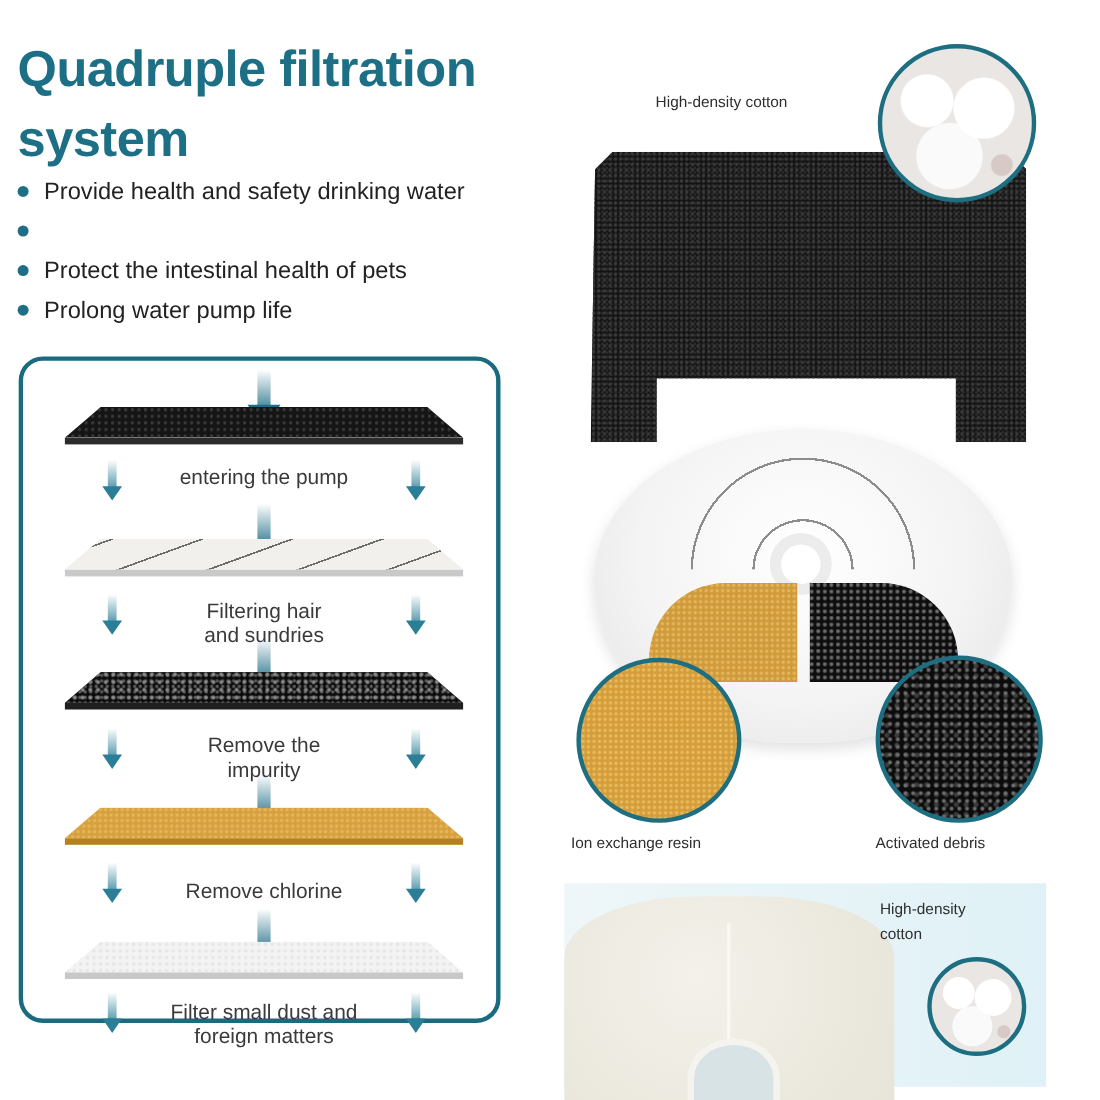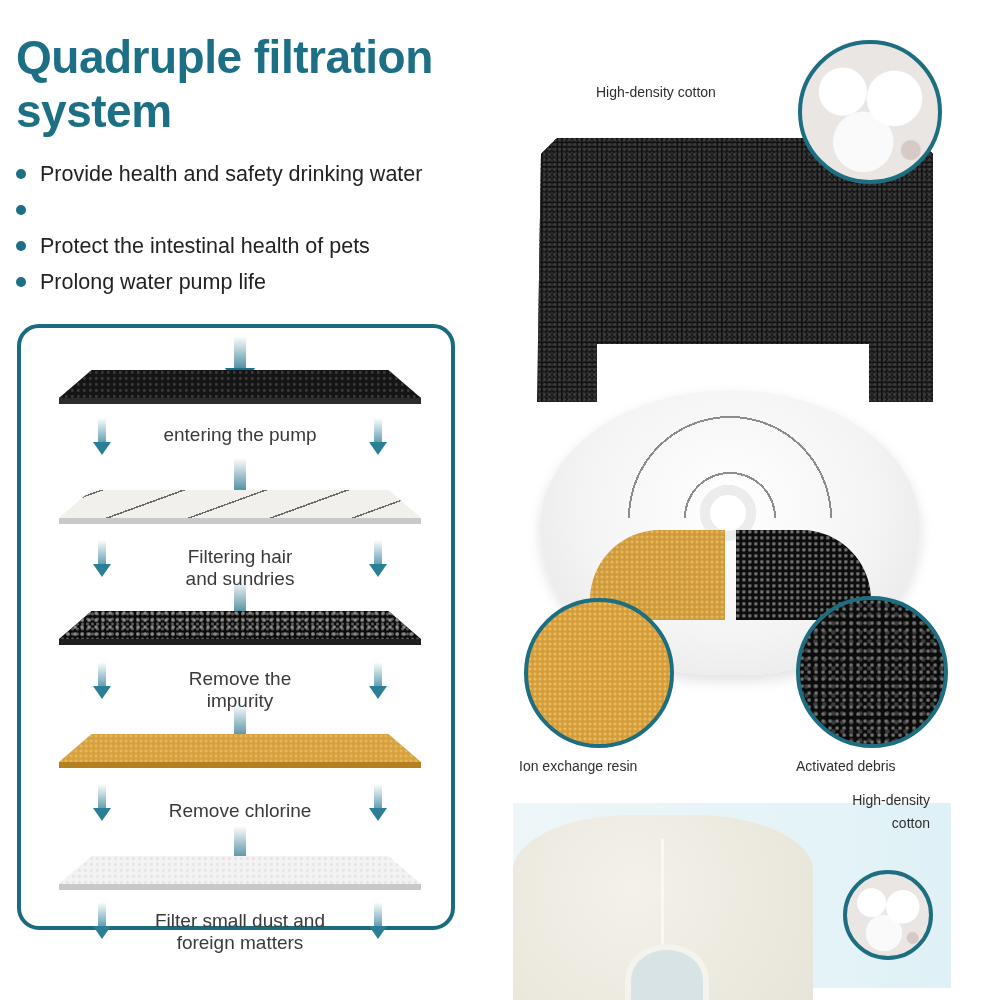--- a/index.html
+++ b/index.html
@@ -1,19 +1,19 @@
 <!DOCTYPE html>
 <html><head>
 <meta charset="utf-8">
 <style>
   * { box-sizing: border-box; margin: 0; padding: 0; }
   html, body { width: 1000px; height: 1000px; background: #ffffff; overflow: hidden; }
   body { position: relative; font-family: "Liberation Sans", "DejaVu Sans", sans-serif; color: #2b2b2b; }
 
-  .title { position: absolute; left: 16px; top: 30px; width: 480px; font-size: 46px; line-height: 54px; font-weight: 700; color: #1d6f86; letter-spacing: -0.5px; }
+  .title { position: absolute; left: 16px; top: 30px; width: 480px; font-size: 46px; line-height: 64px; font-weight: 700; color: #1d6f86; letter-spacing: -0.5px; }
 
   .bullets { position: absolute; left: 16px; top: 156px; list-style: none; }
   .bullets li { display: flex; align-items: center; height: 36px; font-size: 21.5px; color: #222; }
   .bullets .dot { width: 10px; height: 10px; border-radius: 50%; background: #1d6f86; margin-right: 14px; flex: none; }
 
   .stack-box { position: absolute; left: 17px; top: 324px; width: 438px; height: 606px; border: 4px solid #1a6b7f; border-radius: 22px; background: #fff; }
 
   .layer { position: absolute; left: 38px; width: 362px; height: 34px; }
   .layer .top { position: absolute; left: 0; top: 0; width: 100%; height: 28px; clip-path: polygon(9% 0, 91% 0, 100% 100%, 0 100%); }
   .layer .edge { position: absolute; left: 0; top: 28px; width: 100%; height: 6px; }
@@ -215,17 +215,17 @@
 <div class="circle resin-fill" style="left:524px; top:598px; width:150px; height:150px;"></div>
 <div class="circle carbon-fill" style="left:796px; top:596px; width:152px; height:152px;"></div>
 <div class="label" style="left:519px; top:758px;">Ion exchange resin</div>
 <div class="label" style="left:796px; top:758px;">Activated debris</div>
 
 <div class="cotton-pad-bg"></div>
 <div class="cotton-pad">
   <div class="divider"></div>
   <div class="pad-hole"></div>
 </div>
-<div class="label" style="left:800px; top:789px; width:130px; text-align:right; line-height:23px;">
+<div class="label" style="left:800px; top:815px; width:130px; text-align:left; line-height:23px;">
   <div>High-density</div>
   <div>cotton</div>
 </div>
 <div class="circle cotton-fill" style="left:843px; top:870px; width:90px; height:90px;"></div>
 
 </body></html>

